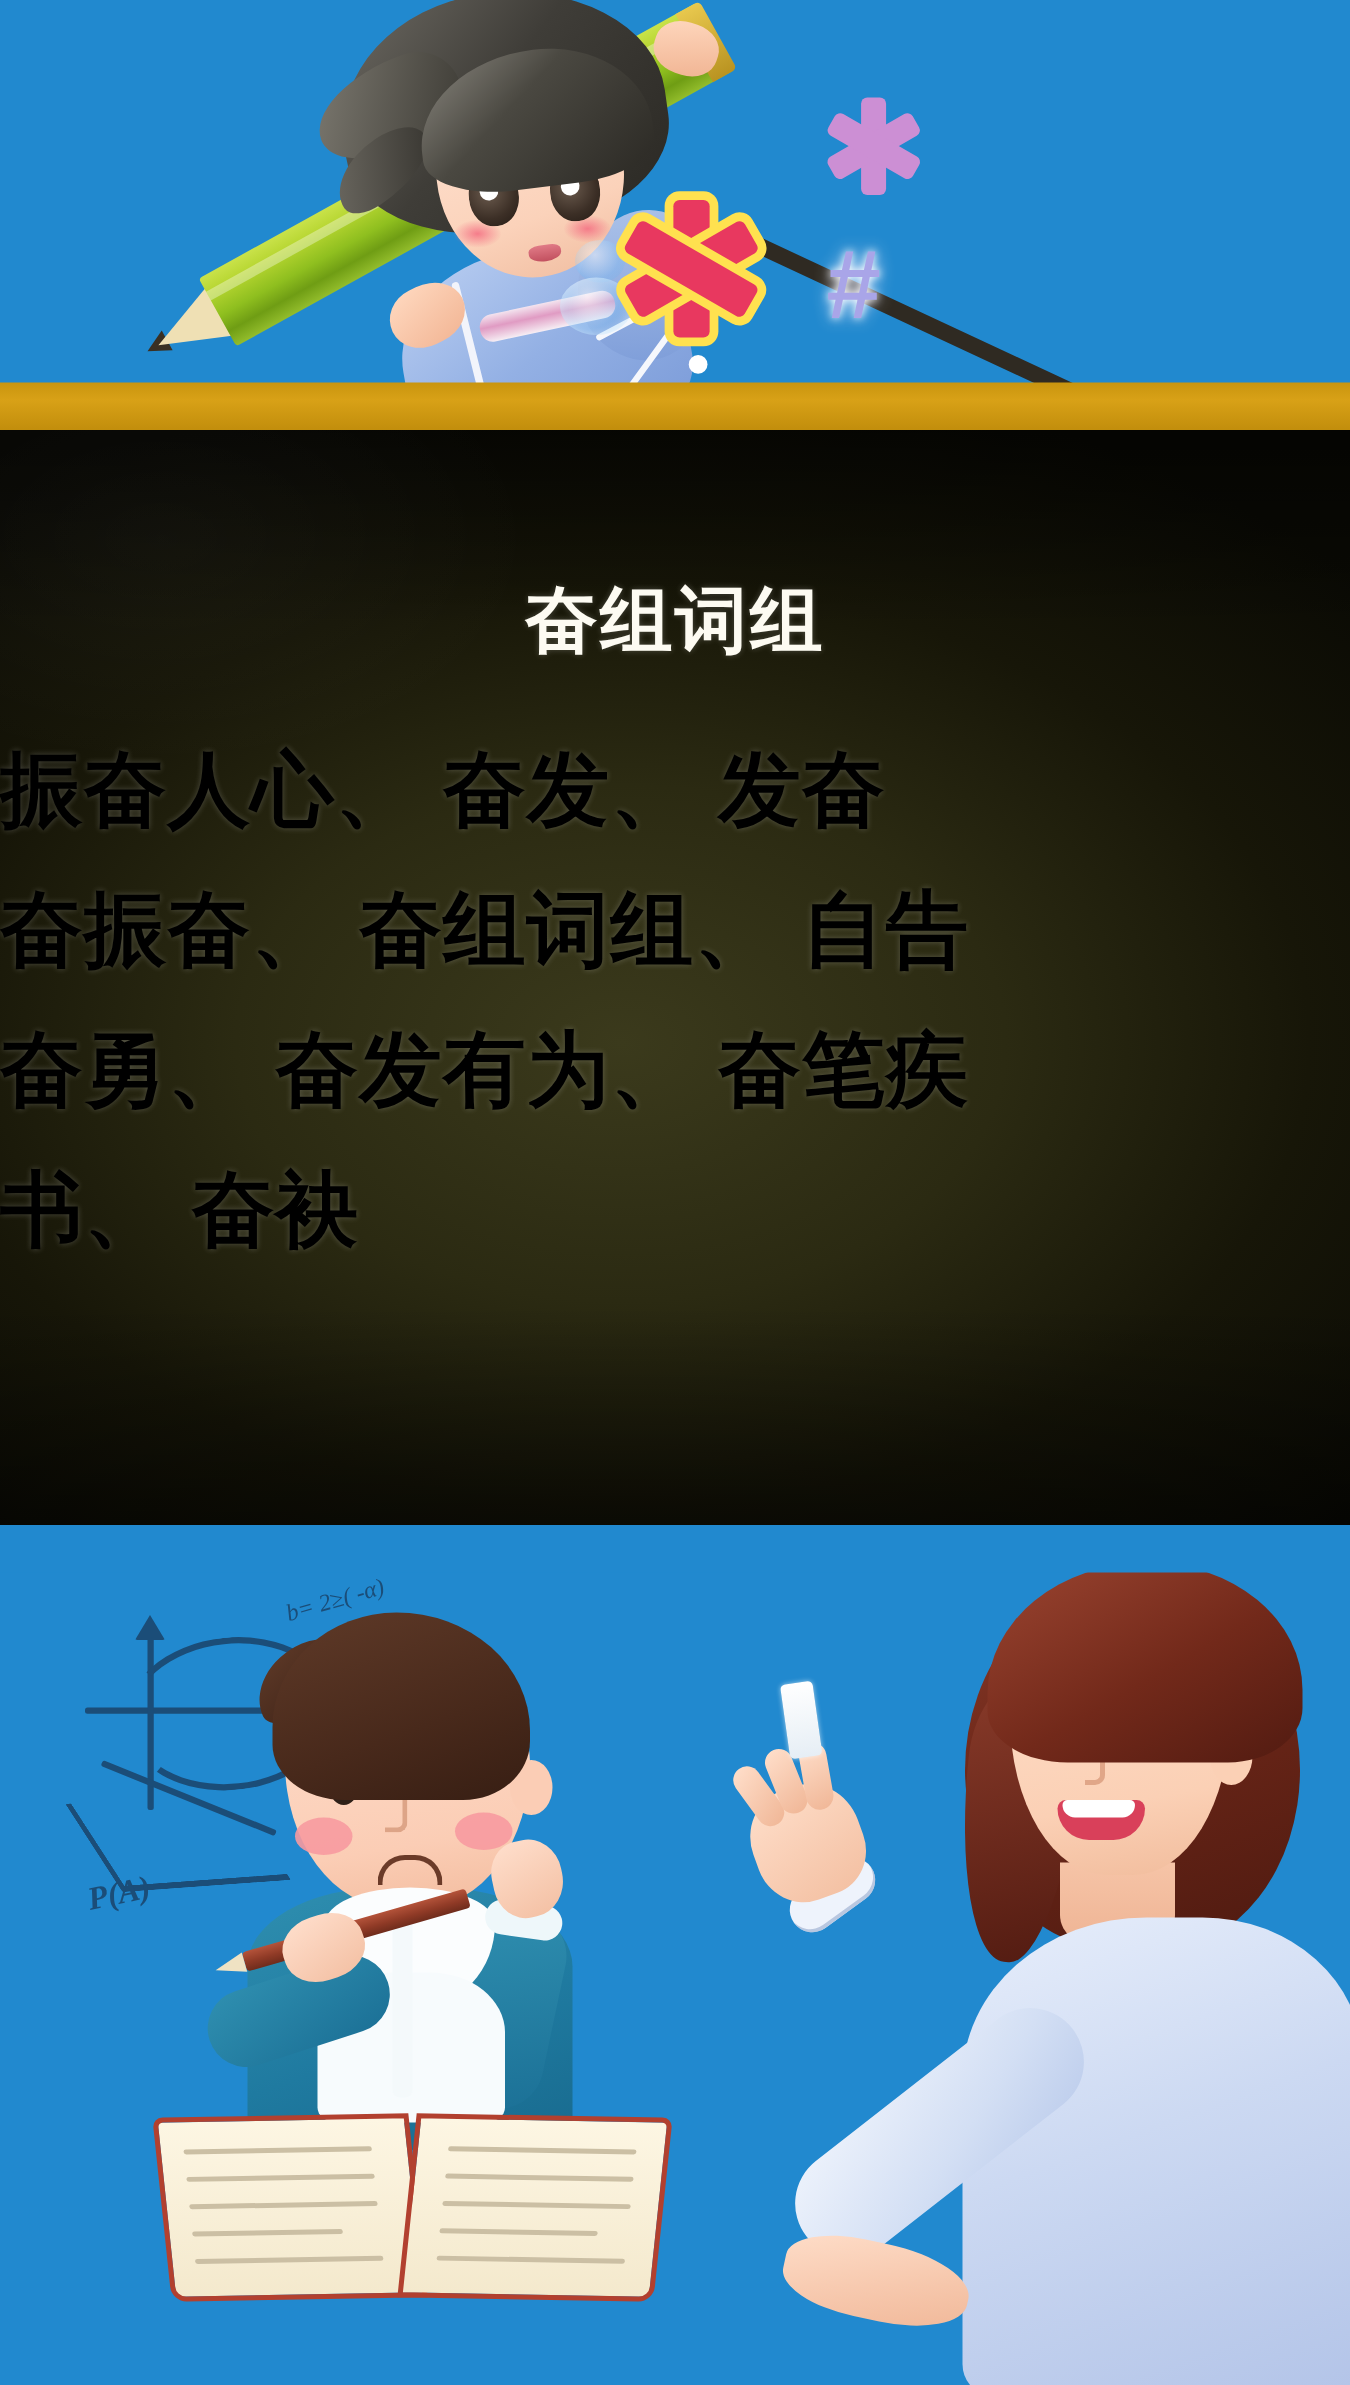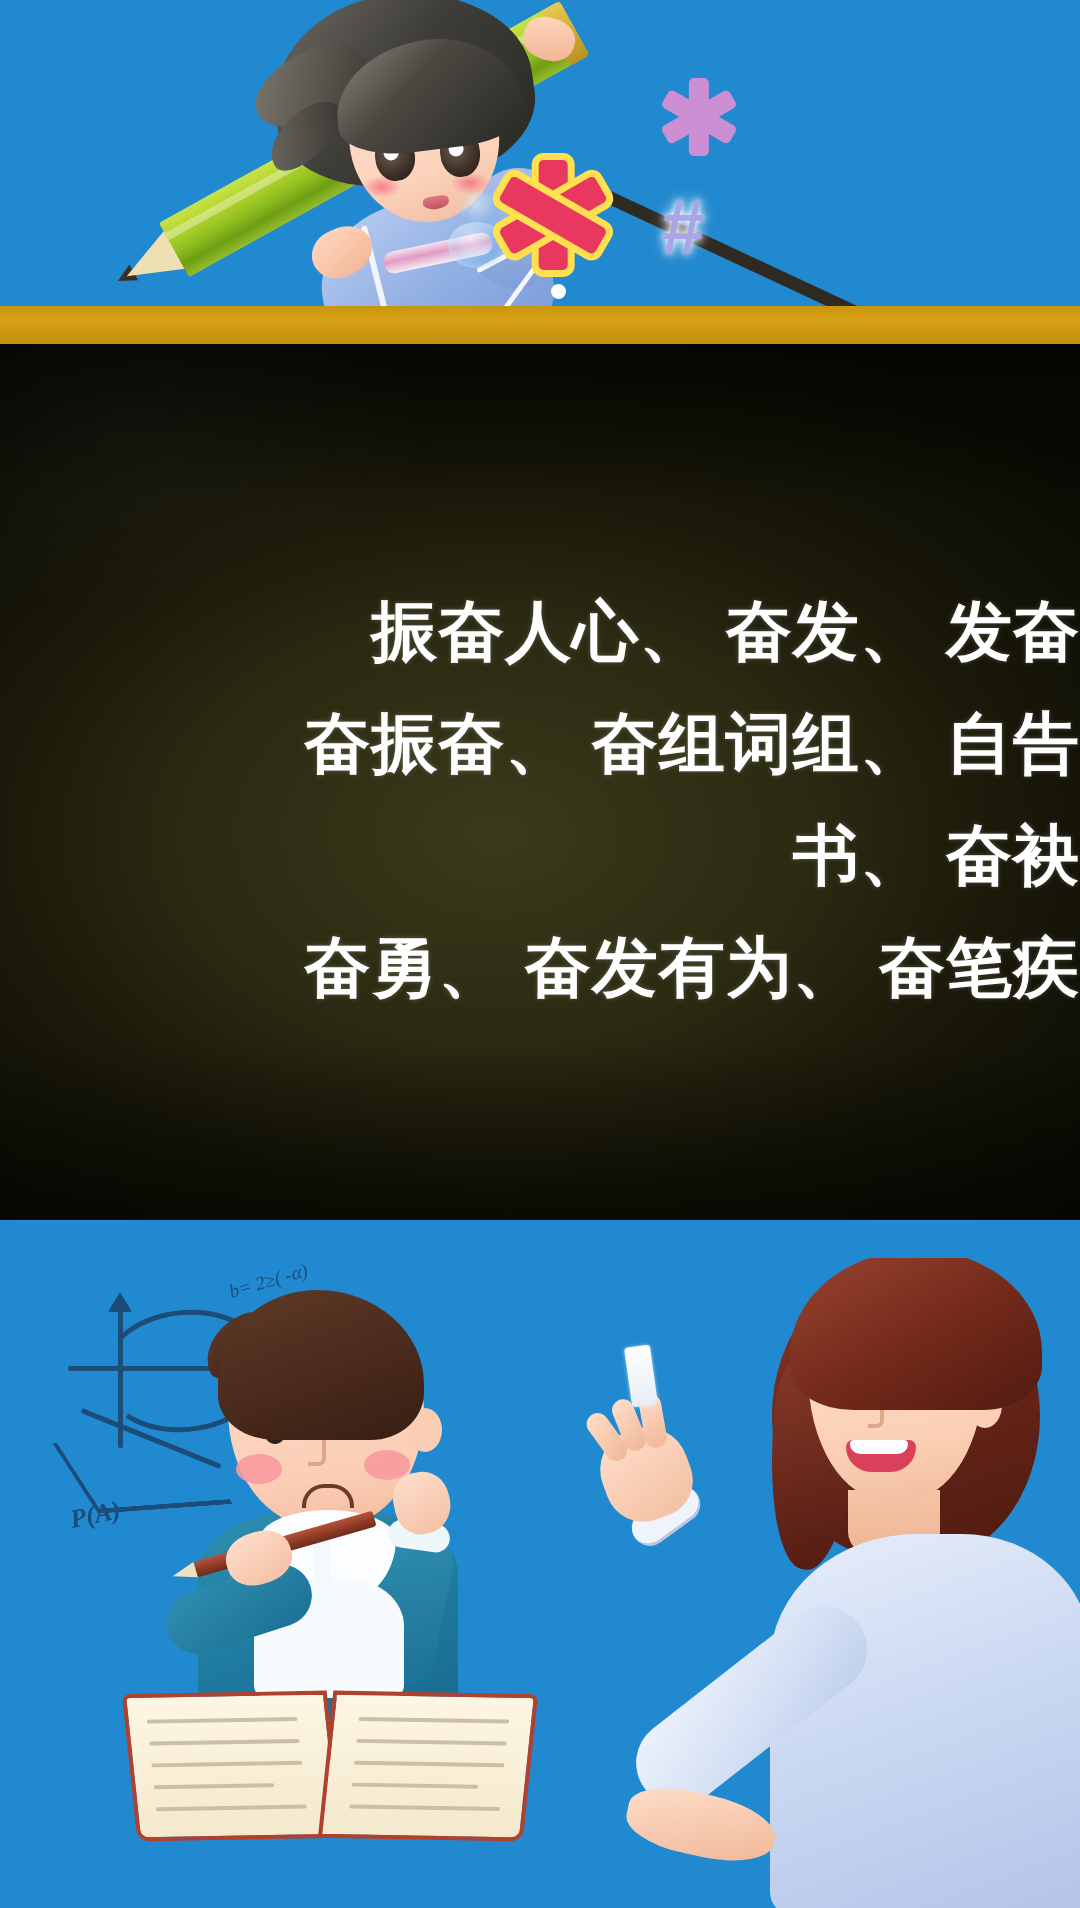--- a/index.html
+++ b/index.html
@@ -58,25 +58,25 @@
     font-weight: 700;
     letter-spacing: 2px;
     color: #fdfbf2;
     text-shadow: 0 0 5px rgba(255,255,255,.22);
   }
   #board-lines {
     position: absolute;
     left: 0; top: 575px; width: 1080px;
   }
   .board-line {
-    text-align: right;
+    text-align: left;
     font-size: 66px;
     font-weight: 700;
     line-height: 112px;
-    color: #ffffff;
+    color: #000000;
     letter-spacing: 1px;
     text-shadow: 0 0 5px rgba(255,255,255,.22);
     white-space: pre;
   }
 
   
   #girl-scene { position:absolute; left:0; top:0; width:1080px; height:346px; }
 
   
   .diag-stick{
@@ -638,26 +638,27 @@
           <span></span>
         </div>
     </div>
     <div class="sym" id="sym-hash">#</div>
   </div>
 
   <div class="frame-bar" id="frame-top"></div>
 
   <div id="blackboard"></div>
 
+  <div id="board-title">奋组词组</div>
 
   <div id="board-lines">
     <div class="board-line">振奋人心、 奋发、 发奋</div>
     <div class="board-line">奋振奋、 奋组词组、 自告</div>
+    <div class="board-line">奋勇、 奋发有为、 奋笔疾</div>
     <div class="board-line">书、 奋袂</div>
-    <div class="board-line">奋勇、 奋发有为、 奋笔疾</div>
   </div>
 
   <div id="bottom-scene">
 
     <div id="doodle">
       <div class="doodle-line" id="dl-h"></div>
       <div class="doodle-line" id="dl-v"></div>
       <div class="doodle-line" id="dl-arrow-up"></div>
       <div class="doodle-line" id="dl-arrow-r"></div>
       <div class="doodle-line" id="dl-wave"></div>

